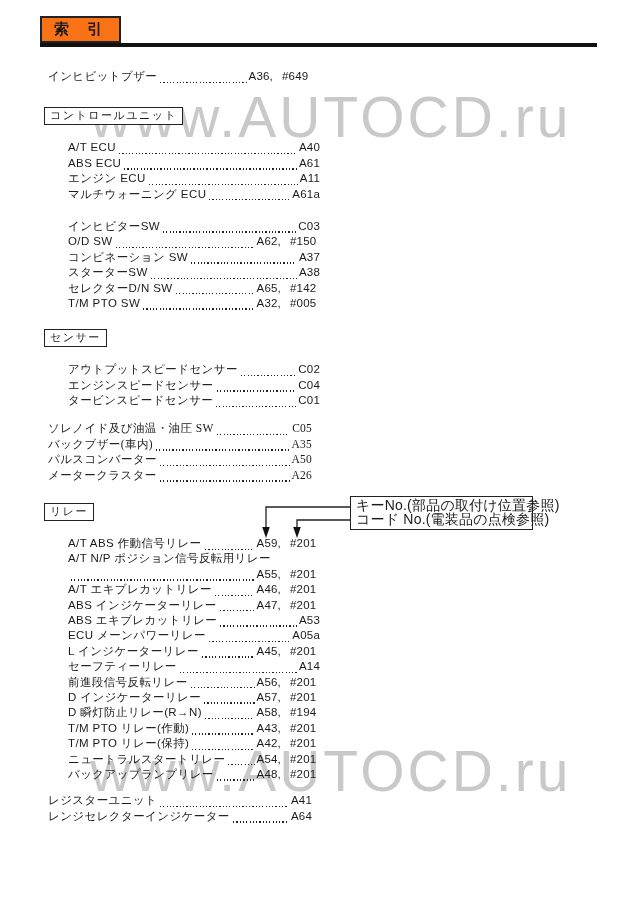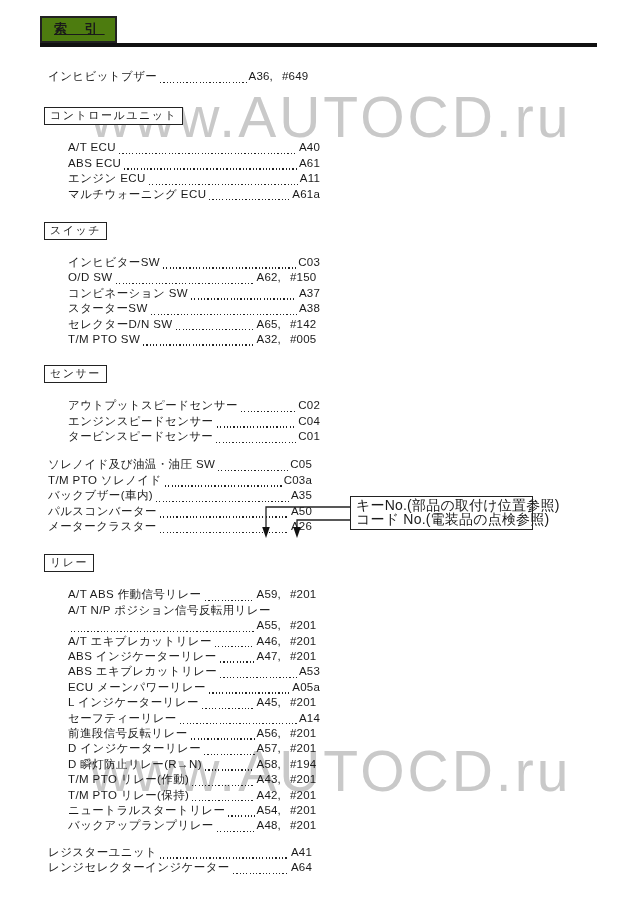--- a/index.html
+++ b/index.html
@@ -4,23 +4,23 @@
 <style>
   html,body{margin:0;padding:0;}
   body{
     width:640px;height:905px;position:relative;background:#ffffff;
     font-family:"Liberation Sans","DejaVu Sans",sans-serif;color:#1a1a1a;
     overflow:hidden;
   }
   
   .title-box{
     position:absolute;left:40px;top:16px;z-index:2;
-    border:2px solid #222;background:#4d7c0f;
+    border:2px solid #222;background:#f97316;
     padding:2px 10px 3px 12px;
-    font-size:13px;font-weight:bold;letter-spacing:7px;line-height:18px;text-decoration:underline;
+    font-size:15px;font-weight:bold;letter-spacing:7px;line-height:18px;
   }
   .rule{
     position:absolute;left:40px;top:43px;width:557px;height:3.5px;
     background:#111;z-index:1;
   }
   
   .watermark{
     position:absolute;left:90px;z-index:0;
     font-size:57px;letter-spacing:3px;color:#c9c9c9;white-space:nowrap;
     font-family:"Liberation Sans","DejaVu Sans",sans-serif;
@@ -42,21 +42,21 @@
   .key{letter-spacing:0.2px;}
   .code{margin-left:9px;min-width:30px;letter-spacing:0.2px;}
   .hdr-box{
     display:inline-block;border:1.2px solid #222;background:#fff;
     padding:1px 5px 2px 5px;margin:0 0 16px -4px;
     font-size:11px;line-height:13px;letter-spacing:1.5px;
   }
   .g-s0{margin-top:20px;}
   .g-s1{margin-top:17px;}
   .g-s2{margin-top:15px;}
-  .g-loose{margin-top:13px;}
+  .g-loose{margin-top:13px;font-family:Liberation Serif, serif;}
   .g-relay{margin-top:17px;}
   .g-outro{margin-top:11px;}
   
   .callout-box{
     position:absolute;left:350px;top:496px;width:172px;z-index:2;
     border:1.2px solid #222;background:#fff;
     padding:2px 4px 3px 5px;font-size:14px;line-height:13.5px;
     letter-spacing:0.2px;white-space:nowrap;
   }
   .connector-svg{position:absolute;left:258px;top:500px;z-index:1;}
@@ -96,21 +96,20 @@
         <span class="leader"></span>
         <span class="key">A11</span>
       </div>
       <div class="row indent">
         <span class="label">マルチウォーニング ECU</span>
         <span class="leader"></span>
         <span class="key">A61a</span>
       </div>
     </div>
     <div class="g-s1">
-      <div><span class="hdr-box">スイッチ</span></div>
       <div class="row indent">
         <span class="label">インヒビターSW</span>
         <span class="leader"></span>
         <span class="key">C03</span>
       </div>
       <div class="row indent">
         <span class="label">O/D SW</span>
         <span class="leader"></span>
         <span class="key">A62,</span>
         <span class="code">#150</span>
@@ -154,25 +153,20 @@
         <span class="label">タービンスピードセンサー</span>
         <span class="leader"></span>
         <span class="key">C01</span>
       </div>
     </div>
     <div class="g-loose">
       <div class="row">
         <span class="label">ソレノイド及び油温・油圧 SW</span>
         <span class="leader"></span>
         <span class="key">C05</span>
-      </div>
-      <div class="row">
-        <span class="label">T/M PTO ソレノイド</span>
-        <span class="leader"></span>
-        <span class="key">C03a</span>
       </div>
       <div class="row">
         <span class="label">バックブザー(車内)</span>
         <span class="leader"></span>
         <span class="key">A35</span>
       </div>
       <div class="row">
         <span class="label">パルスコンバーター</span>
         <span class="leader"></span>
         <span class="key">A50</span>

